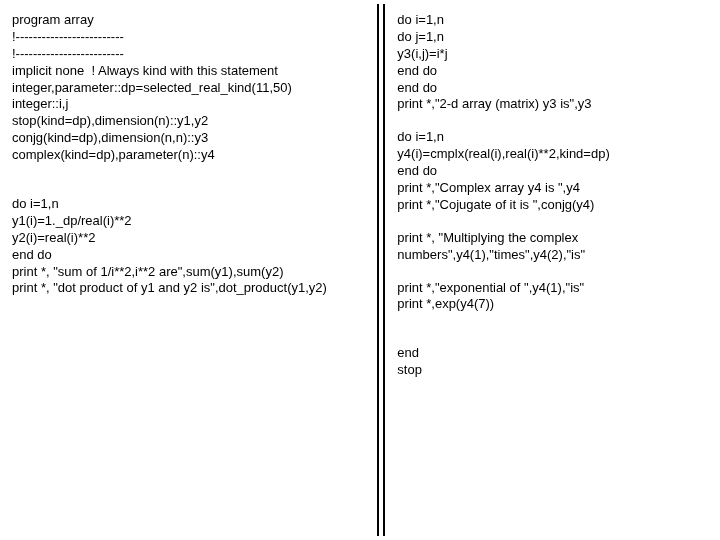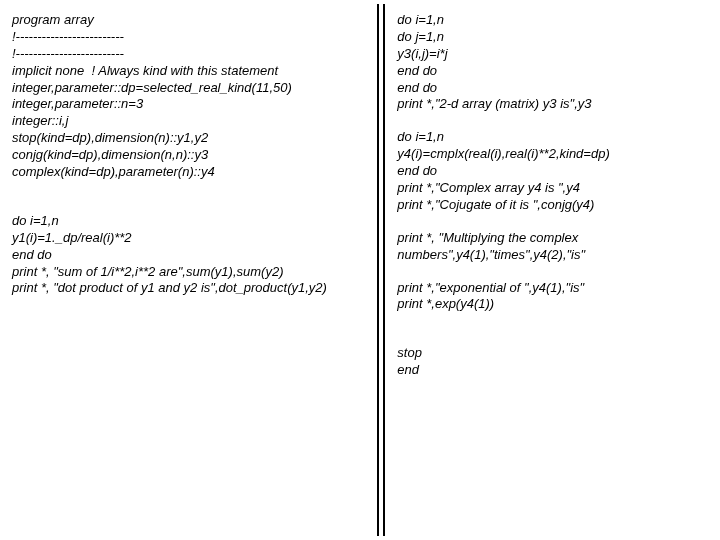--- a/index.html
+++ b/index.html
@@ -16,21 +16,20 @@
   }
   .page {
     display: flex;
     flex-direction: row;
     height: 100%;
     box-sizing: border-box;
   }
   .col {
     box-sizing: border-box;
     padding: 12px 8px 16px 12px;
-    font-style: italic;
   }
   .col-left {
     width: 53%;
   }
   .col-right {
     width: 47%;
     padding-left: 12px;
   }
   .divider {
     width: 4px;
@@ -56,30 +55,30 @@
 <body>
 
 <div class="page">
   <div class="col col-left">
     <div class="block">
       <div class="line">program array</div>
       <div class="line">!-------------------------</div>
       <div class="line">!-------------------------</div>
       <div class="line">implicit none  ! Always kind with this statement</div>
       <div class="line">integer,parameter::dp=selected_real_kind(11,50)</div>
-      <div class="line">integer,parameter::n=3</div>
       <div class="line">integer::i,j</div>
       <div class="line">stop(kind=dp),dimension(n)::y1,y2</div>
       <div class="line">conjg(kind=dp),dimension(n,n)::y3</div>
       <div class="line">complex(kind=dp),parameter(n)::y4</div>
     </div>
     <div class="gap-lg"></div>
     <div class="block">
       <div class="line">do i=1,n</div>
       <div class="line">y1(i)=1._dp/real(i)**2</div>
+      <div class="line">y2(i)=real(i)**2</div>
       <div class="line">end do</div>
       <div class="line">print *, "sum of 1/i**2,i**2 are",sum(y1),sum(y2)</div>
       <div class="line">print *, "dot product of y1 and y2 is",dot_product(y1,y2)</div>
     </div>
   </div>
 
   <div class="divider"></div>
 
   <div class="col col-right">
     <div class="block">
@@ -98,21 +97,21 @@
       <div class="line">print *,"Complex array y4 is ",y4</div>
       <div class="line">print *,"Cojugate of it is ",conjg(y4)</div>
     </div>
     <div class="gap"></div>
     <div class="block">
       <div class="line">print *, "Multiplying the complex numbers",y4(1),"times",y4(2),"is"</div>
     </div>
     <div class="gap"></div>
     <div class="block">
       <div class="line">print *,"exponential of ",y4(1),"is"</div>
-      <div class="line">print *,exp(y4(1))</div>
+      <div class="line">print *,exp(y4(7))</div>
     </div>
     <div class="gap-lg"></div>
     <div class="block">
+      <div class="line">end</div>
       <div class="line">stop</div>
-      <div class="line">end</div>
     </div>
   </div>
 </div>
 
 </body></html>

